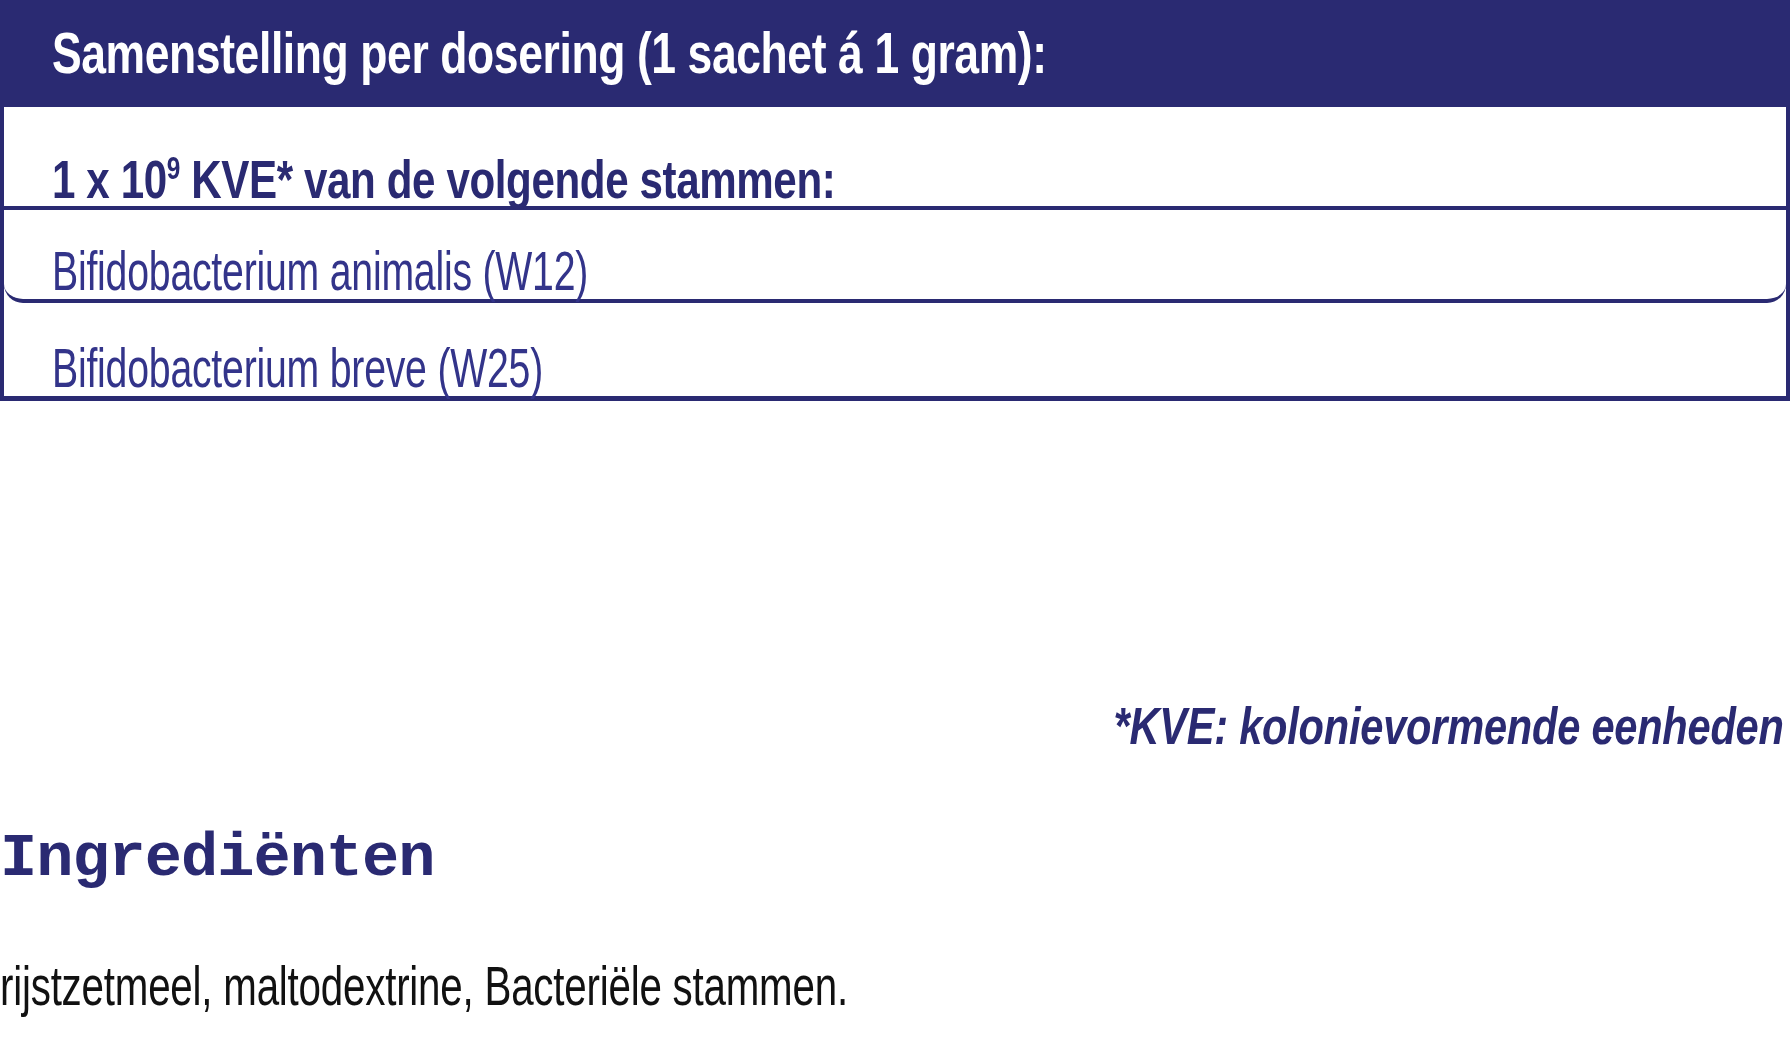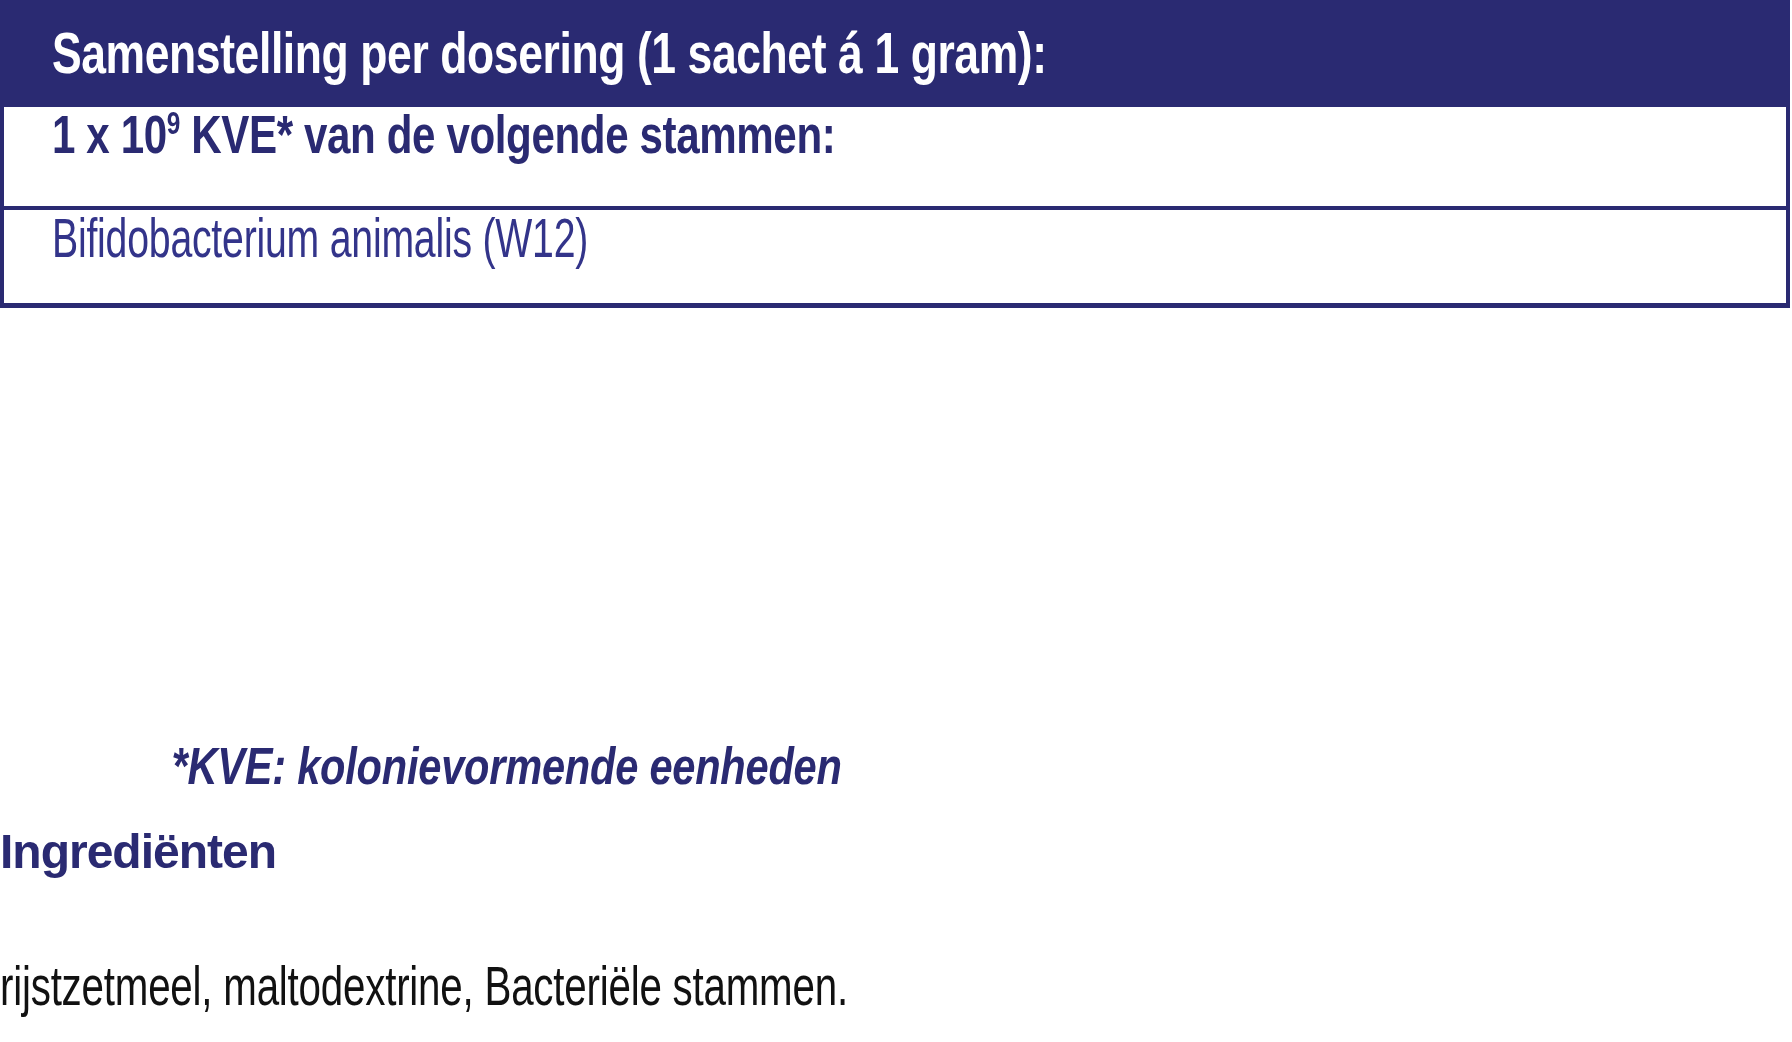--- a/index.html
+++ b/index.html
@@ -58,21 +58,21 @@
     border-right: 4px solid #2a2a72;
     border-bottom: 5px solid #2a2a72;
     box-sizing: border-box;
     width: 1790px;
     background: #ffffff;
   }
 
   .row {
     box-sizing: border-box;
     display: flex;
-    align-items: flex-start;
+    align-items: flex-end;
     padding-left: 48px;
     padding-right: 20px;
     border-bottom: 4px solid #2a2a72;
   }
   .row:last-child {
     border-bottom: none;
   }
 
   .row-subhead {
     height: 103px;
@@ -108,22 +108,23 @@
     letter-spacing: -0.3px;
     transform: scaleX(0.70);
     transform-origin: left center;
     white-space: nowrap;
   }
 
   
   .footnote {
     position: absolute;
     right: 8px;
-    top: 740px;
+    top: 700px;
     width: 1780px;
+    text-align: right;
     text-decoration: underline;
   }
   .footnote-text {
     display: inline-block;
     color: #2a2a72;
     font-family: "Liberation Sans", sans-serif;
     font-weight: 700;
     font-style: italic;
     font-size: 52px;
     line-height: 1.0;
@@ -132,23 +133,23 @@
     transform-origin: right center;
     white-space: nowrap;
   }
 
   
   .ingredients-heading {
     position: absolute;
     left: 0px;
     top: 828px;
     color: #2a2a72;
-    font-family: Liberation Sans, sans-serif;
-    font-weight: 700;
-    font-size: 48px;
+    font-family: Liberation Mono, monospace;
+    font-weight: 700;
+    font-size: 62px;
     line-height: 1.0;
     letter-spacing: -1px;
     white-space: nowrap;
   }
 
   .ingredients-list {
     position: absolute;
     left: 0px;
     top: 958px;
     color: #111111;
@@ -176,20 +177,23 @@
     <div class="table-body">
 
       <div class="row row-subhead">
         <span class="subhead-text"><span>1 x 10</span><sup>9</sup><span> KVE* van de volgende stammen:</span></span>
       </div>
 
       <div class="row row-strain">
         <span class="strain-text">Bifidobacterium animalis (W12)</span>
       </div>
 
+      <div class="row row-strain">
+        <span class="strain-text">Bifidobacterium breve (W25)</span>
+      </div>
 
 
 
     </div>
   </div>
 
   <div class="footnote">
     <span class="footnote-text">*KVE: kolonievormende eenheden</span>
   </div>
 

